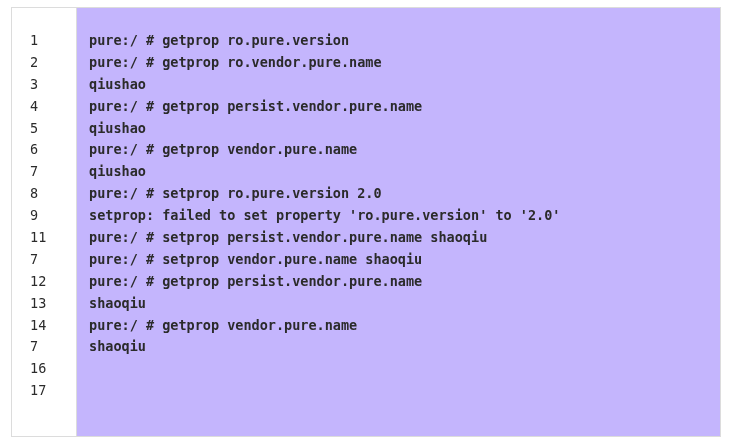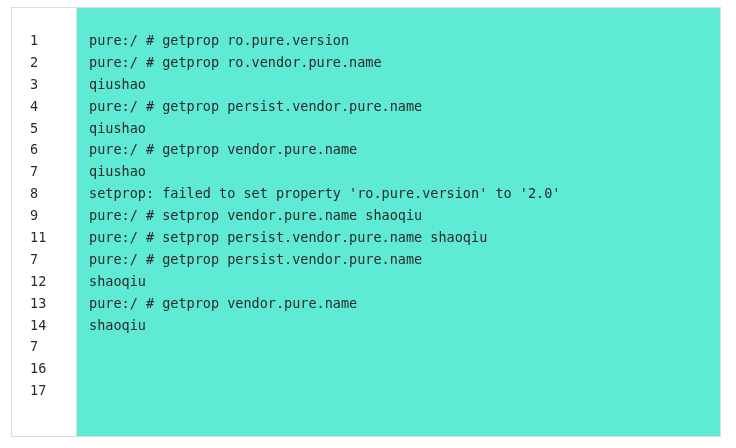--- a/index.html
+++ b/index.html
@@ -36,22 +36,23 @@
     padding-top: 22px;
     padding-left: 18px;
     background: #ffffff;
   }
 
   #code-area {
     flex: 1 1 auto;
     box-sizing: border-box;
     padding-top: 22px;
     padding-left: 12px;
-    background: #5eead4;
+    background: #c4b5fd;
     overflow: hidden;
+    font-weight: bold;
   }
 
   .ln,
   .cl {
     height: 21.9px;
     line-height: 21.9px;
     font-family: "DejaVu Sans Mono", monospace;
     font-size: 13.5px;
     color: #2b2b2b;
     white-space: pre;
@@ -92,22 +93,23 @@
     </div>
 
   <div id="code-area">
       <div class="cl">pure:/ # getprop ro.pure.version</div>
       <div class="cl">pure:/ # getprop ro.vendor.pure.name</div>
       <div class="cl">qiushao</div>
       <div class="cl">pure:/ # getprop persist.vendor.pure.name</div>
       <div class="cl">qiushao</div>
       <div class="cl">pure:/ # getprop vendor.pure.name</div>
       <div class="cl">qiushao</div>
+      <div class="cl">pure:/ # setprop ro.pure.version 2.0</div>
       <div class="cl">setprop: failed to set property 'ro.pure.version' to '2.0'</div>
+      <div class="cl">pure:/ # setprop persist.vendor.pure.name shaoqiu</div>
       <div class="cl">pure:/ # setprop vendor.pure.name shaoqiu</div>
-      <div class="cl">pure:/ # setprop persist.vendor.pure.name shaoqiu</div>
       <div class="cl">pure:/ # getprop persist.vendor.pure.name</div>
       <div class="cl">shaoqiu</div>
       <div class="cl">pure:/ # getprop vendor.pure.name</div>
       <div class="cl">shaoqiu</div>
     </div>
 
 </div>
 
 </body></html>

